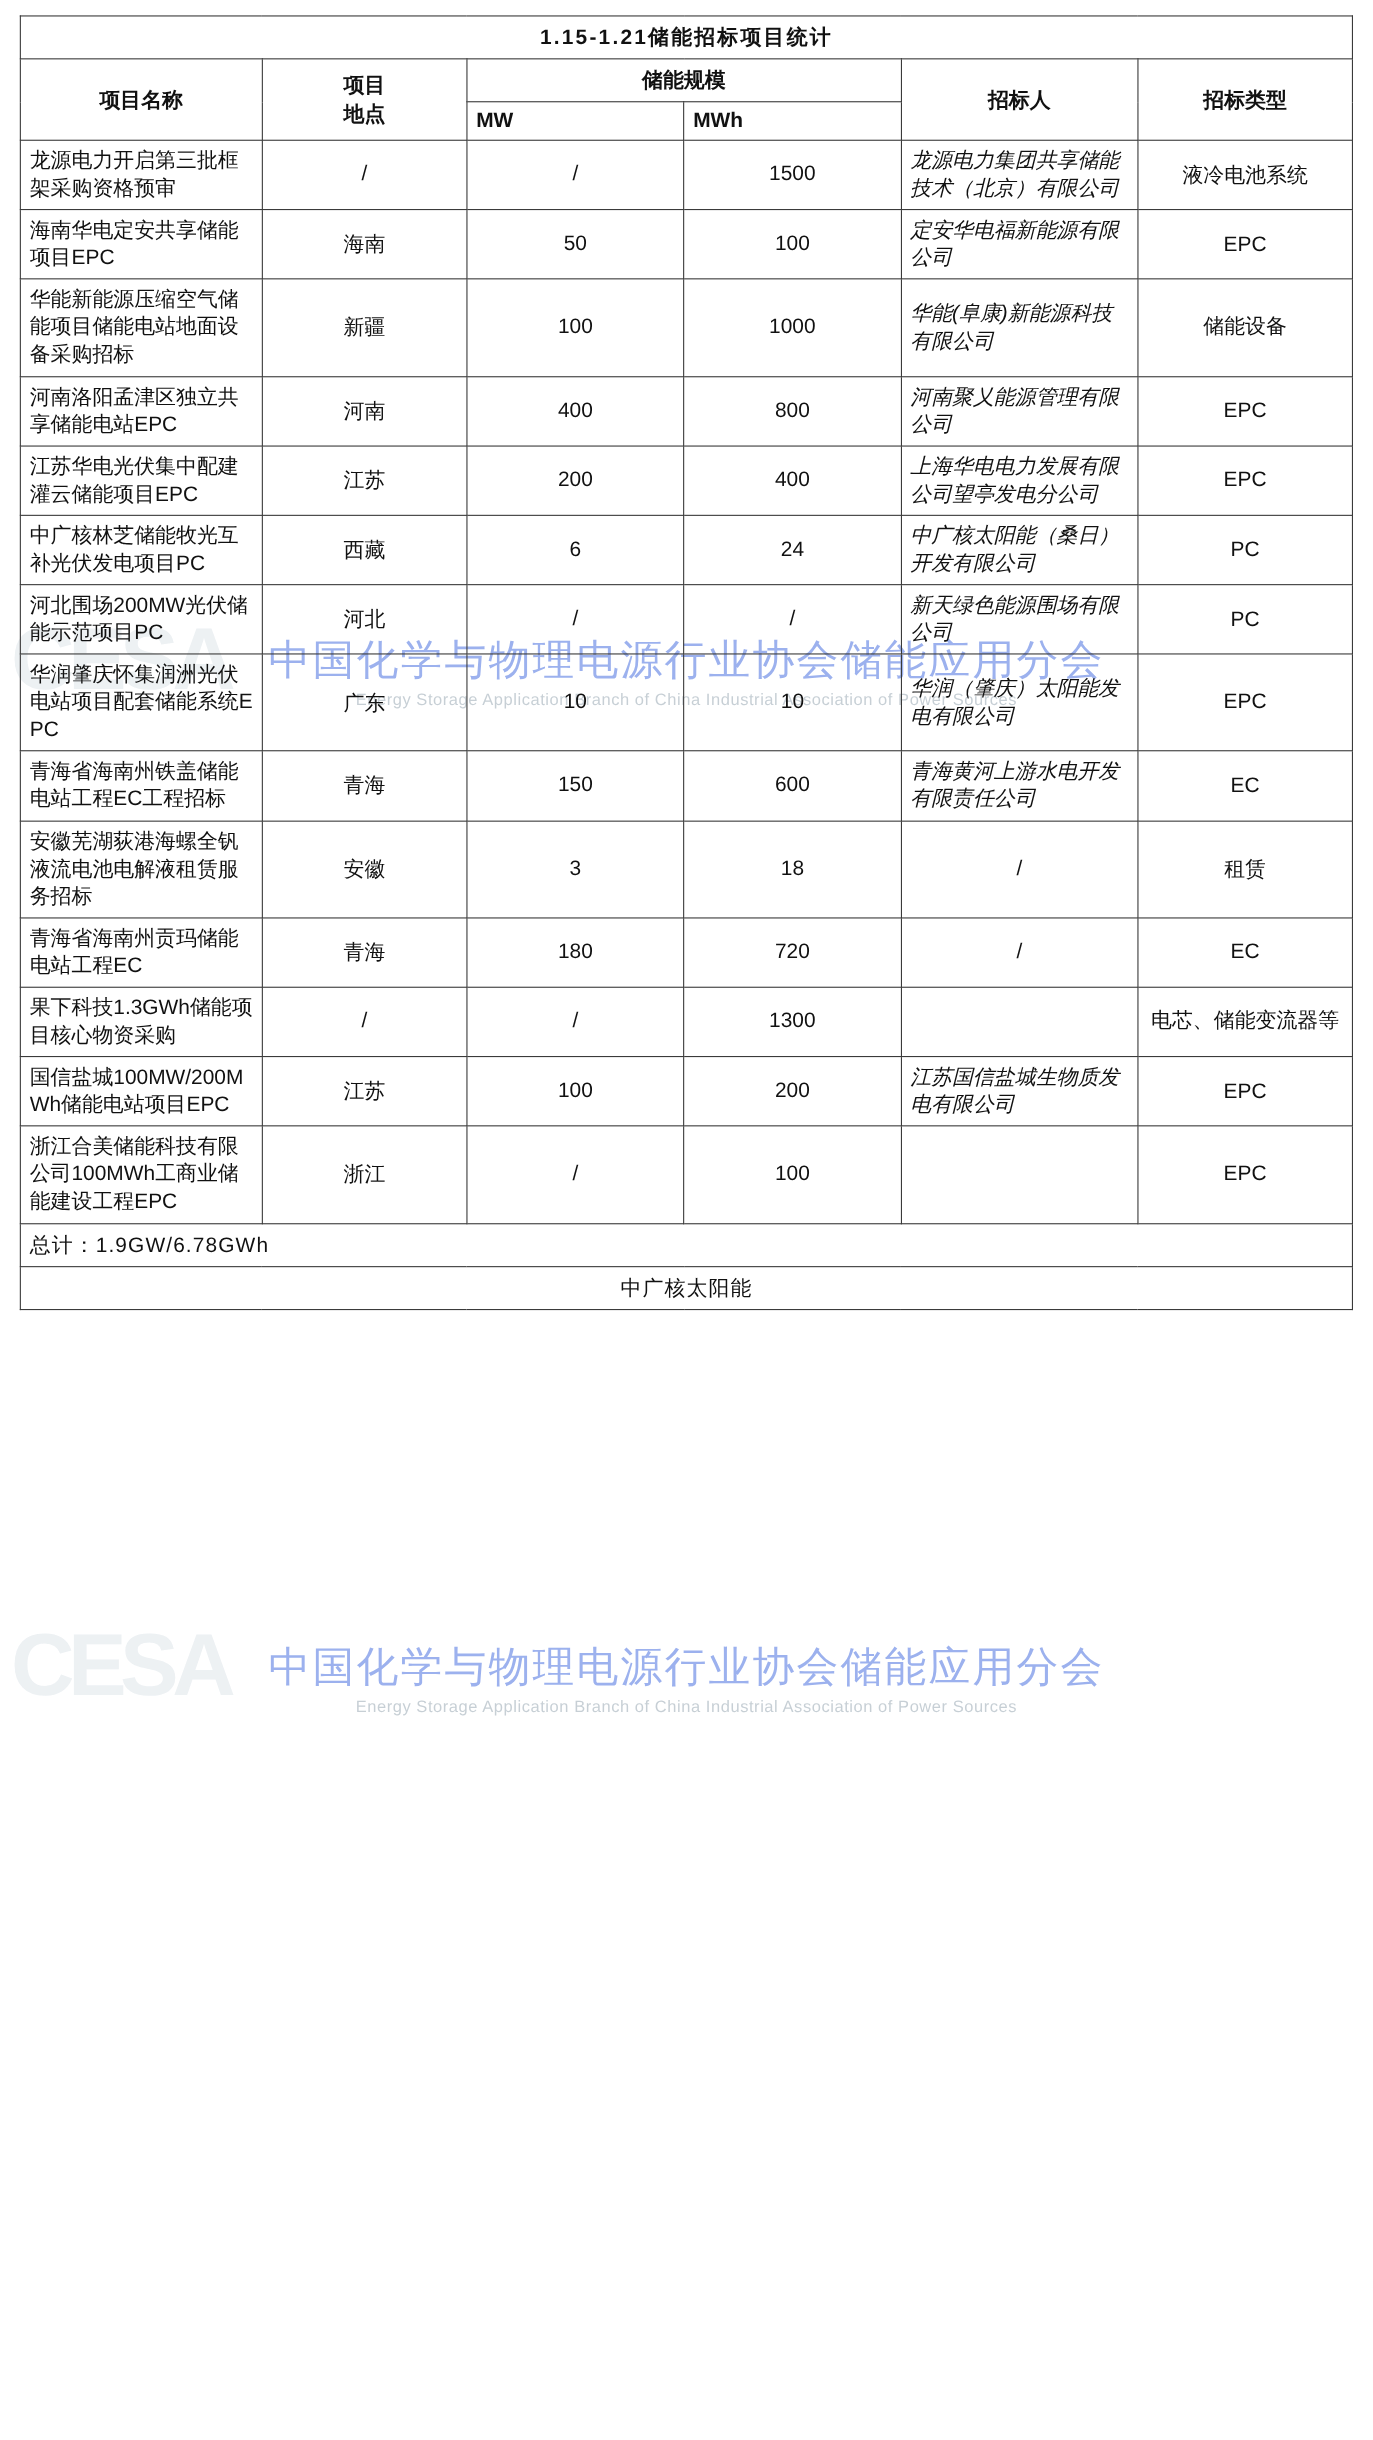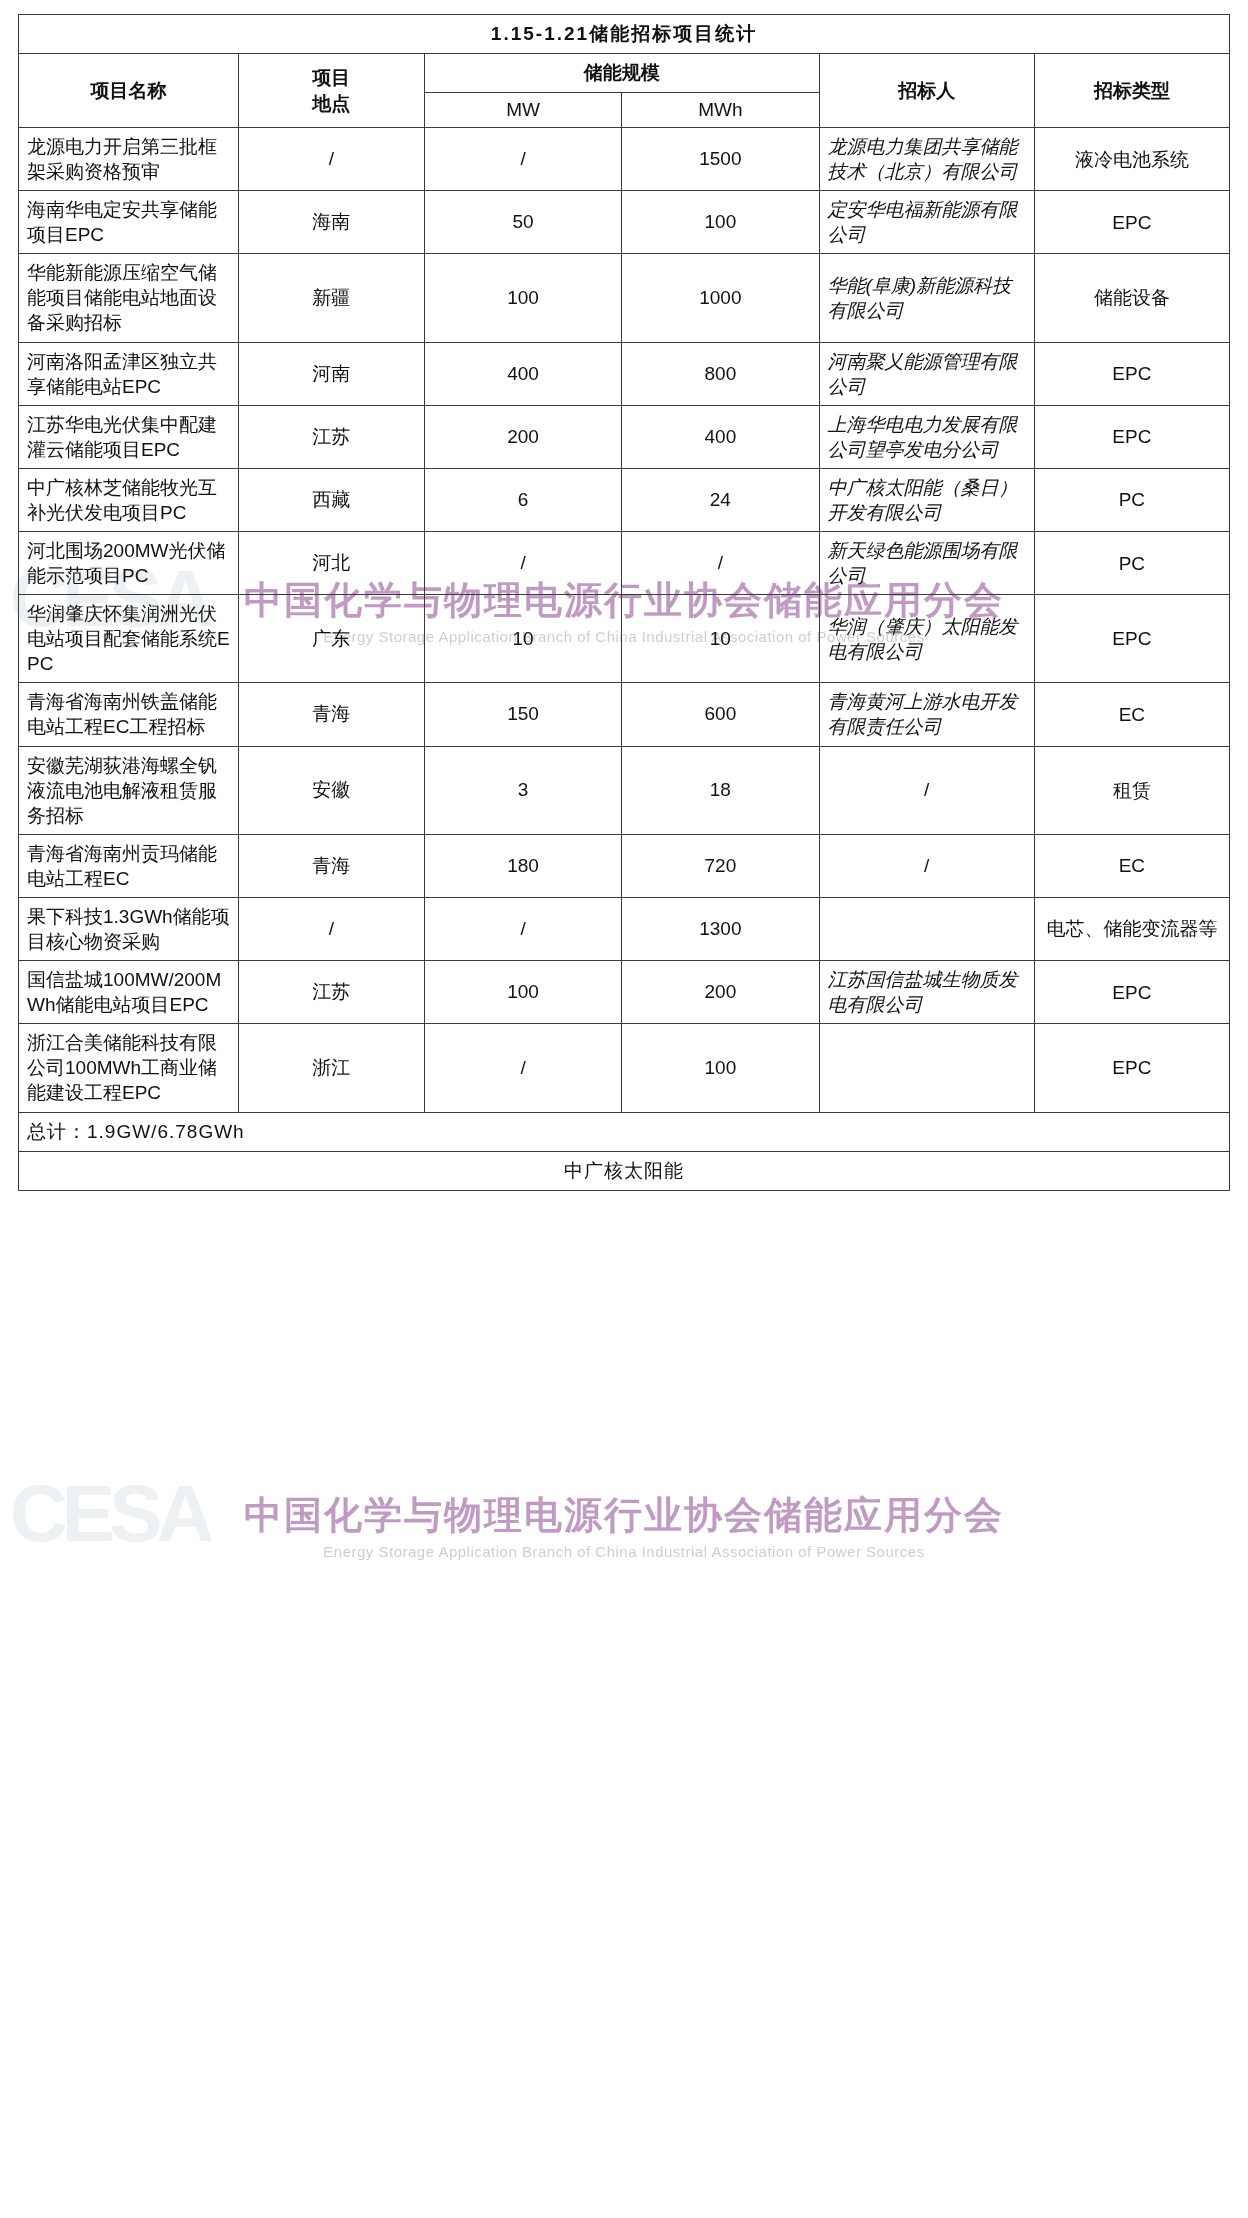--- a/index.html
+++ b/index.html
@@ -27,24 +27,24 @@
     pointer-events: none;
     user-select: none;
     z-index: 5;
     color: #b9c7cf;
     opacity: .55;
   }
   .wm-1 { top: 575px; }
   .wm-2 { top: 1490px; }
   .wm-main {
     font-size: 38px;
-    font-weight: bold;
+    font-weight: normal;
     letter-spacing: 2px;
     white-space: nowrap;
-    color: #701a75;
+    color: #1d4ed8;
     opacity: .8;
   }
   .wm-sub {
     font-size: 15px;
     letter-spacing: .5px;
     margin-top: 2px;
     white-space: nowrap;
     color: #9aa9b4;
   }
   .wm-logo {
@@ -84,22 +84,22 @@
     padding: 14px 0;
     font-family: "Liberation Sans", sans-serif;
   }
   th.hdr {
     text-align: center;
     font-weight: bold;
     font-size: 21px;
     padding: 10px 4px;
   }
   th.hdr-sub {
-    text-align: center;
-    font-weight: normal;
+    text-align: left;
+    font-weight: bold;
     font-size: 20px;
     padding: 6px 4px;
     margin-left: 24px;
   }
   td.name {
     text-align: left;
     line-height: 1.32;
     font-size: 19.5px;
     padding: 8px 6px 8px 8px;
     word-break: break-all;

